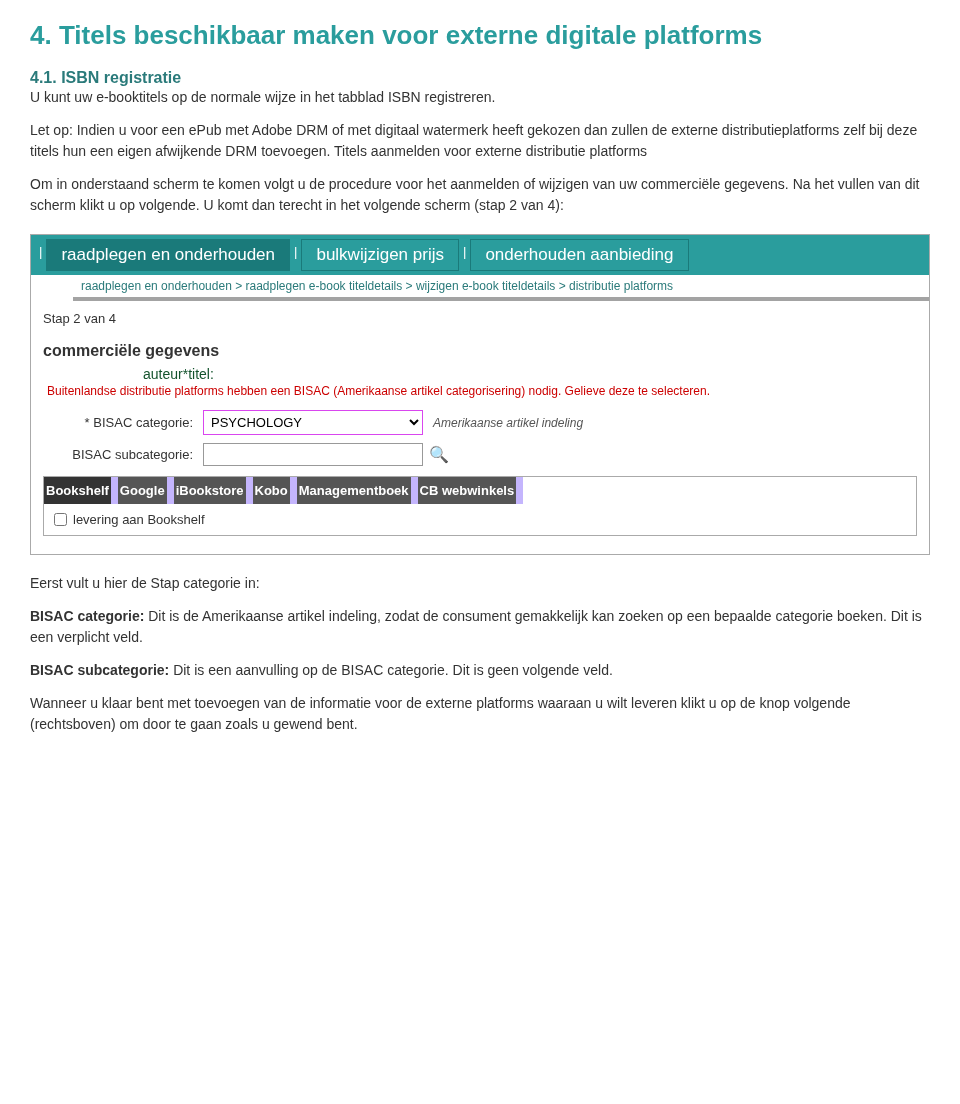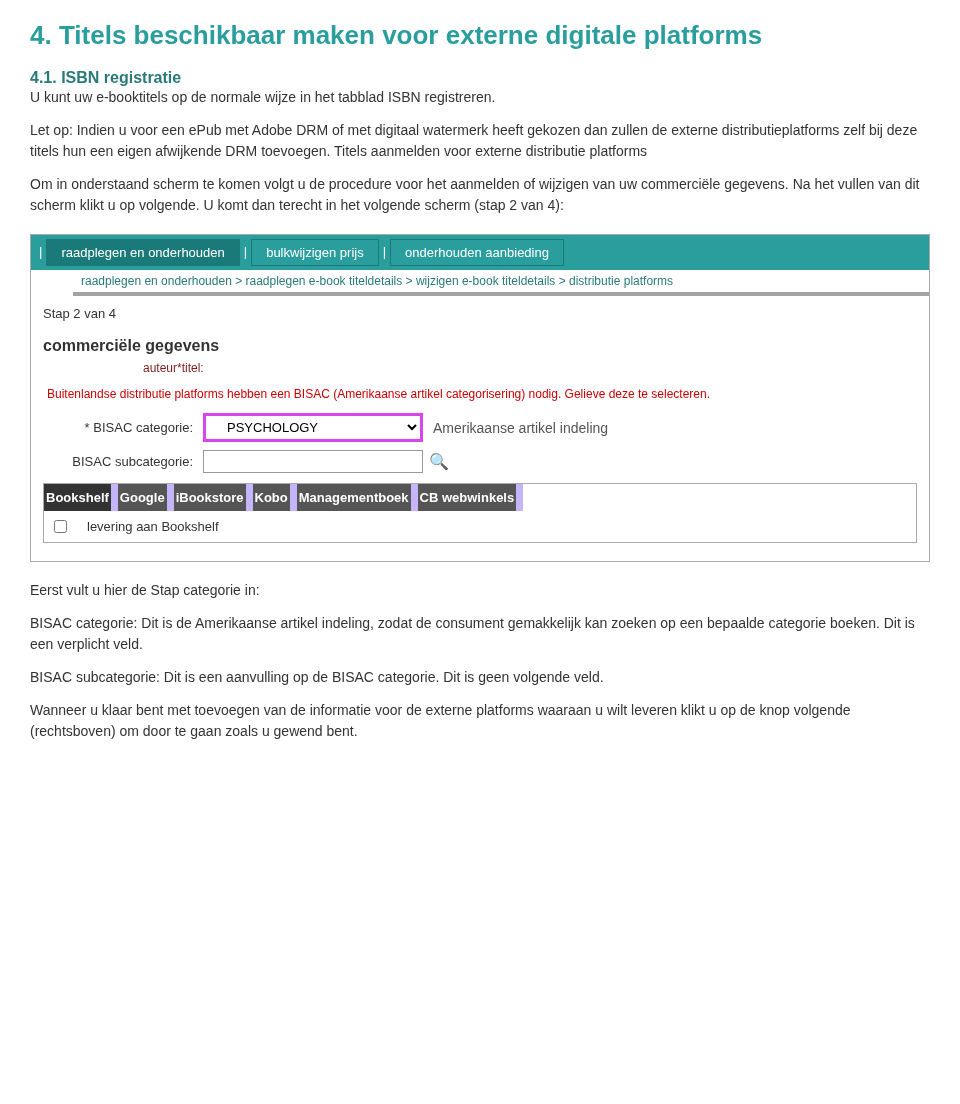--- a/index.html
+++ b/index.html
@@ -33,21 +33,21 @@
       background: #fff;
     }
     .tab-bar {
       background: #2a9d9d;
       display: flex;
       gap: 2px;
       padding: 4px 6px;
     }
     .tab-item {
       padding: 5px 14px;
-      font-size: 13px;
+      font-size: 17px;
       color: #fff;
       cursor: pointer;
       border: 1px solid #1a7a7a;
       background: #2a9d9d;
     }
     .tab-item.active {
       background: #1a7a7a;
     }
     .tab-separator {
       color: #fff;
@@ -75,23 +75,22 @@
     }
     .commerciele-title {
       font-size: 16px;
       font-weight: bold;
       color: #333;
       margin-bottom: 6px;
     }
     .auteur-row {
       display: flex;
       align-items: center;
-      margin-bottom: 10px;
-      font-size: 12px;
-      color: #7f1d1d;
+      font-size: 14px;
+      color: #14532d;
       padding-left: 100px;
     }
     .bisac-warning {
       font-size: 12px;
       color: #cc0000;
       margin-bottom: 10px;
       padding: 2px 4px;
     }
     .form-row {
       display: flex;
@@ -105,30 +104,31 @@
       padding-right: 10px;
       color: #333;
     }
     .form-input {
       border: 1px solid #999;
       padding: 3px 5px;
       font-size: 13px;
       width: 220px;
     }
     .form-select {
-      border: 3px solid #d946ef;
-      padding: 3px 17px;
+      border: 1px solid #d946ef;
+      padding: 3px 3px;
       font-size: 13px;
       width: 220px;
       background: #fff;
     }
     .form-note {
       margin-left: 10px;
-      font-size: 14px;
+      font-size: 12px;
       color: #555;
+      font-style: italic;
     }
     .binoculars-icon {
       margin-left: 6px;
       font-size: 16px;
       cursor: pointer;
     }
     .platform-tabs {
       border: 1px solid #aaa;
       margin: 10px 0 8px 0;
     }
@@ -144,26 +144,26 @@
       background: #555;
       border-right: 7px solid #c4b5fd;
       cursor: pointer;
     }
     .platform-tab.active {
       background: #333;
     }
     .checkbox-row {
       display: flex;
       align-items: center;
-      gap: 20px;
+      gap: 6px;
       padding: 8px 10px;
       font-size: 13px;
     }
     .bold-term {
-      font-weight: normal;
+      font-weight: bold;
     }
   </style>
 </head>
 <body>
 
 <h1 class="main-title">4. Titels beschikbaar maken voor externe digitale platforms</h1>
 
 <h2 class="section-title">4.1. ISBN registratie</h2>
 
 <p>U kunt uw e-booktitels op de normale wijze in het tabblad ISBN registreren.</p>

